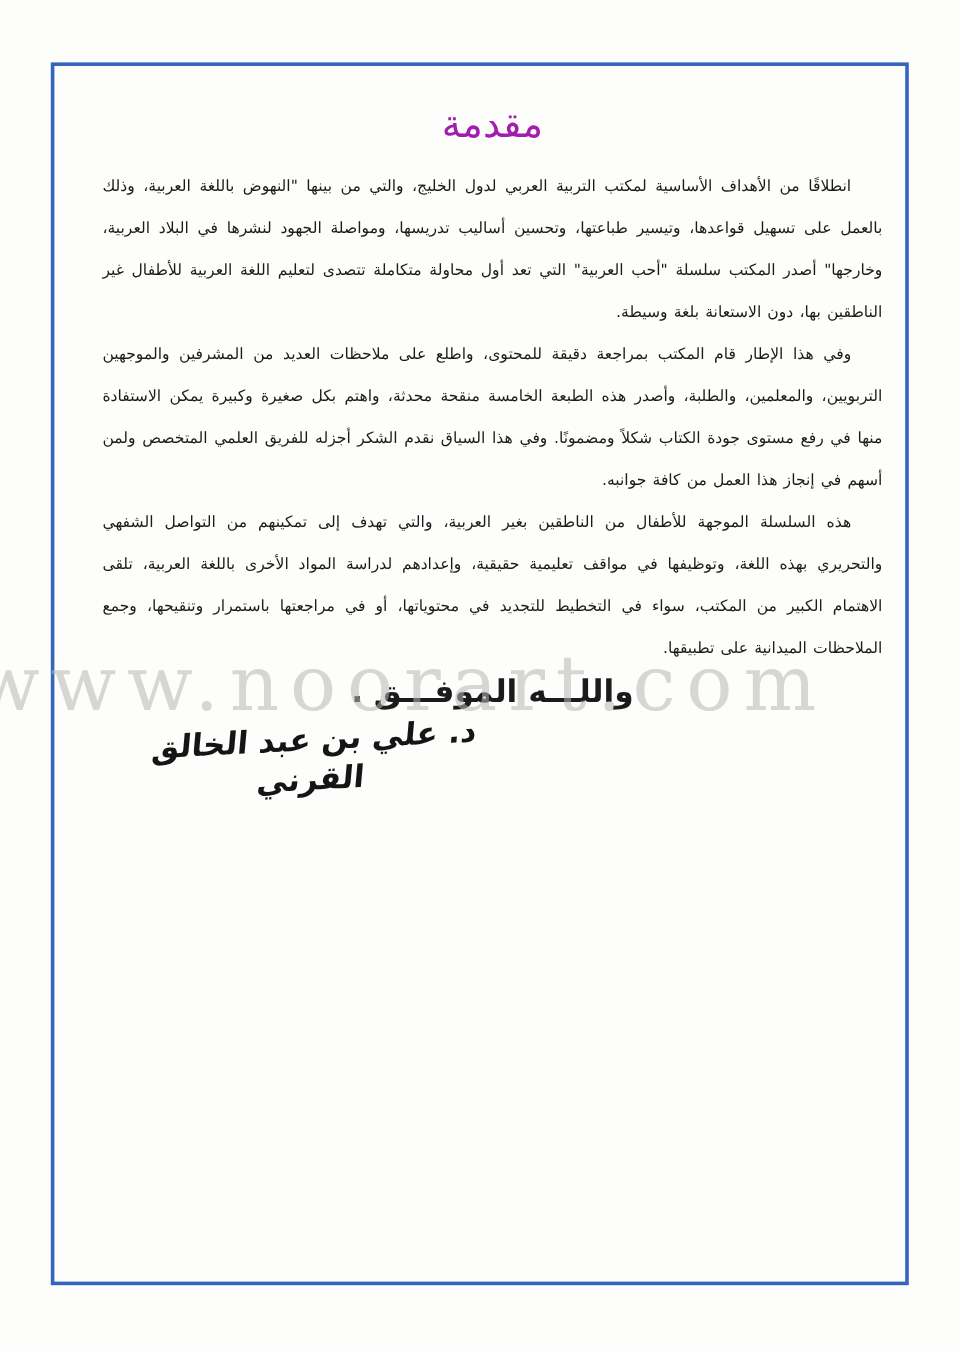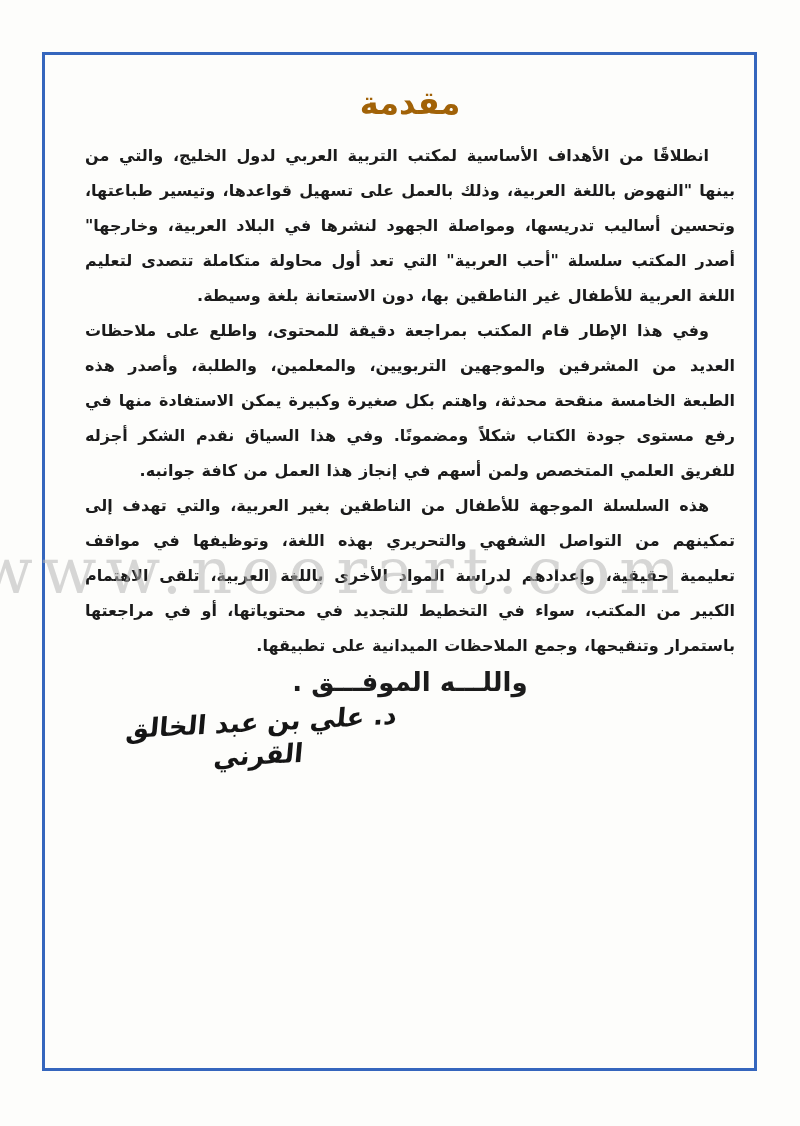--- a/index.html
+++ b/index.html
@@ -31,29 +31,29 @@
     top: 84px;
     left: 85px;
     width: 650px;
     direction: rtl;
     color: #1b1b1b;
     z-index: 2;
   }
   .doc-title {
     text-align: center;
     font-size: 32px;
-    font-weight: 700;
+    font-weight: 400;
     letter-spacing: 1px;
     margin: 0 0 16px 0;
-    color: #a16207;
+    color: #a21caf;
   }
   .body-text p {
     margin: 0;
-    font-size: 16px;
-    font-weight: 700;
+    font-size: 13px;
+    font-weight: 400;
     line-height: 35px;
     text-align: justify;
     text-indent: 26px;
     word-spacing: 1px;
   }
   .closing-line {
     margin: 2px 0 0 0;
     font-size: 26px;
     font-weight: 700;
     line-height: 35px;

